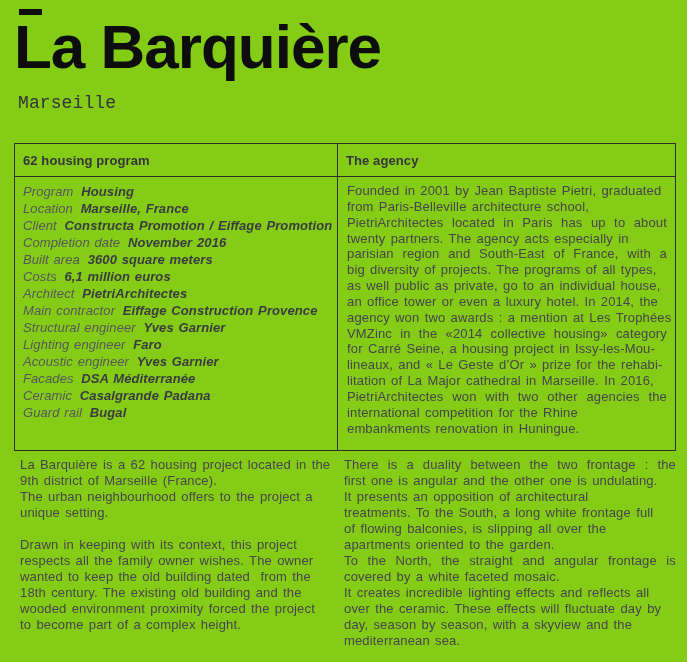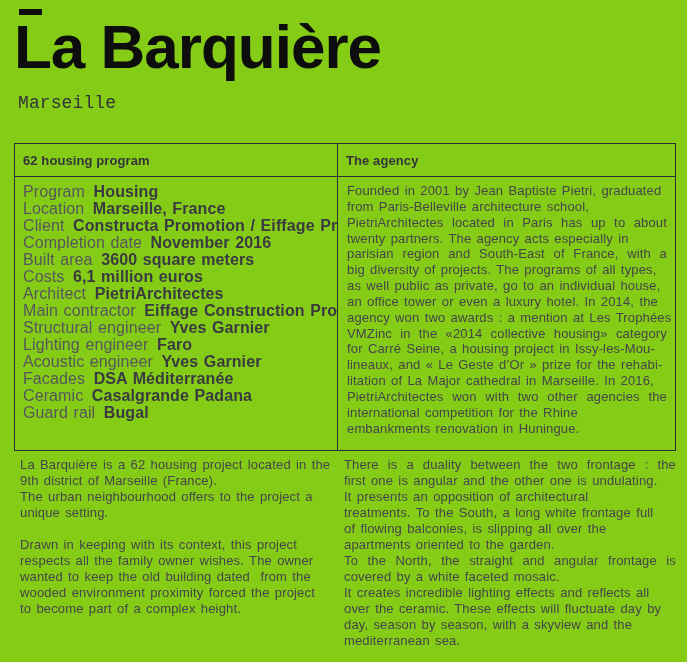--- a/index.html
+++ b/index.html
@@ -41,22 +41,22 @@
     font-weight:bold; font-size:13px; color:#35353b;
     display:flex; align-items:center;
     padding:0 8px;
     border-bottom:1px solid #2e2e2e;
     letter-spacing:0.1px;
   }
   .col-left { border-right:1px solid #2e2e2e; }
   .td-info { padding:6px 8px 0 8px; overflow:hidden; }
   .td-agency { padding:6px 8px 0 9px; overflow:hidden; }
   .info-row {
-    font-size:16px; line-height:17px; color:#56565c;
-    letter-spacing:0.1px; word-spacing:1px; white-space:nowrap;
+    font-size:13px; line-height:17px; color:#56565c;
+    letter-spacing:0.1px; word-spacing:1px; white-space:nowrap;font-style:italic;
   }
   .info-value { font-weight:bold; color:#3a3a41; margin-left:3px; }
   .tline {
     font-size:13px; line-height:15.85px;
     letter-spacing:0.15px; word-spacing:1.5px;
     white-space:nowrap; color:#45454b;
   }
   .tline.jl {
     white-space:normal;
     text-align:justify;
@@ -119,20 +119,21 @@
 
   <div class="desc" id="desc-left">
       <div class="tline">La Barquière is a 62 housing project located in the</div>
       <div class="tline">9th district of Marseille (France).</div>
       <div class="tline">The urban neighbourhood offers to the project a</div>
       <div class="tline">unique setting.</div>
       <div class="tline">&nbsp;</div>
       <div class="tline">Drawn in keeping with its context, this project</div>
       <div class="tline">respects all the family owner wishes. The owner</div>
       <div class="tline">wanted to keep the old building dated &nbsp;from the</div>
+      <div class="tline">18th century. The existing old building and the</div>
       <div class="tline">wooded environment proximity forced the project</div>
       <div class="tline">to become part of a complex height.</div>
     </div>
 
   <div class="desc" id="desc-right">
       <div class="tline jl">There is a duality between the two frontage : the</div>
       <div class="tline">first one is angular and the other one is undulating.</div>
       <div class="tline">It presents an opposition of architectural</div>
       <div class="tline">treatments. To the South, a long white frontage full</div>
       <div class="tline">of flowing balconies, is slipping all over the</div>

